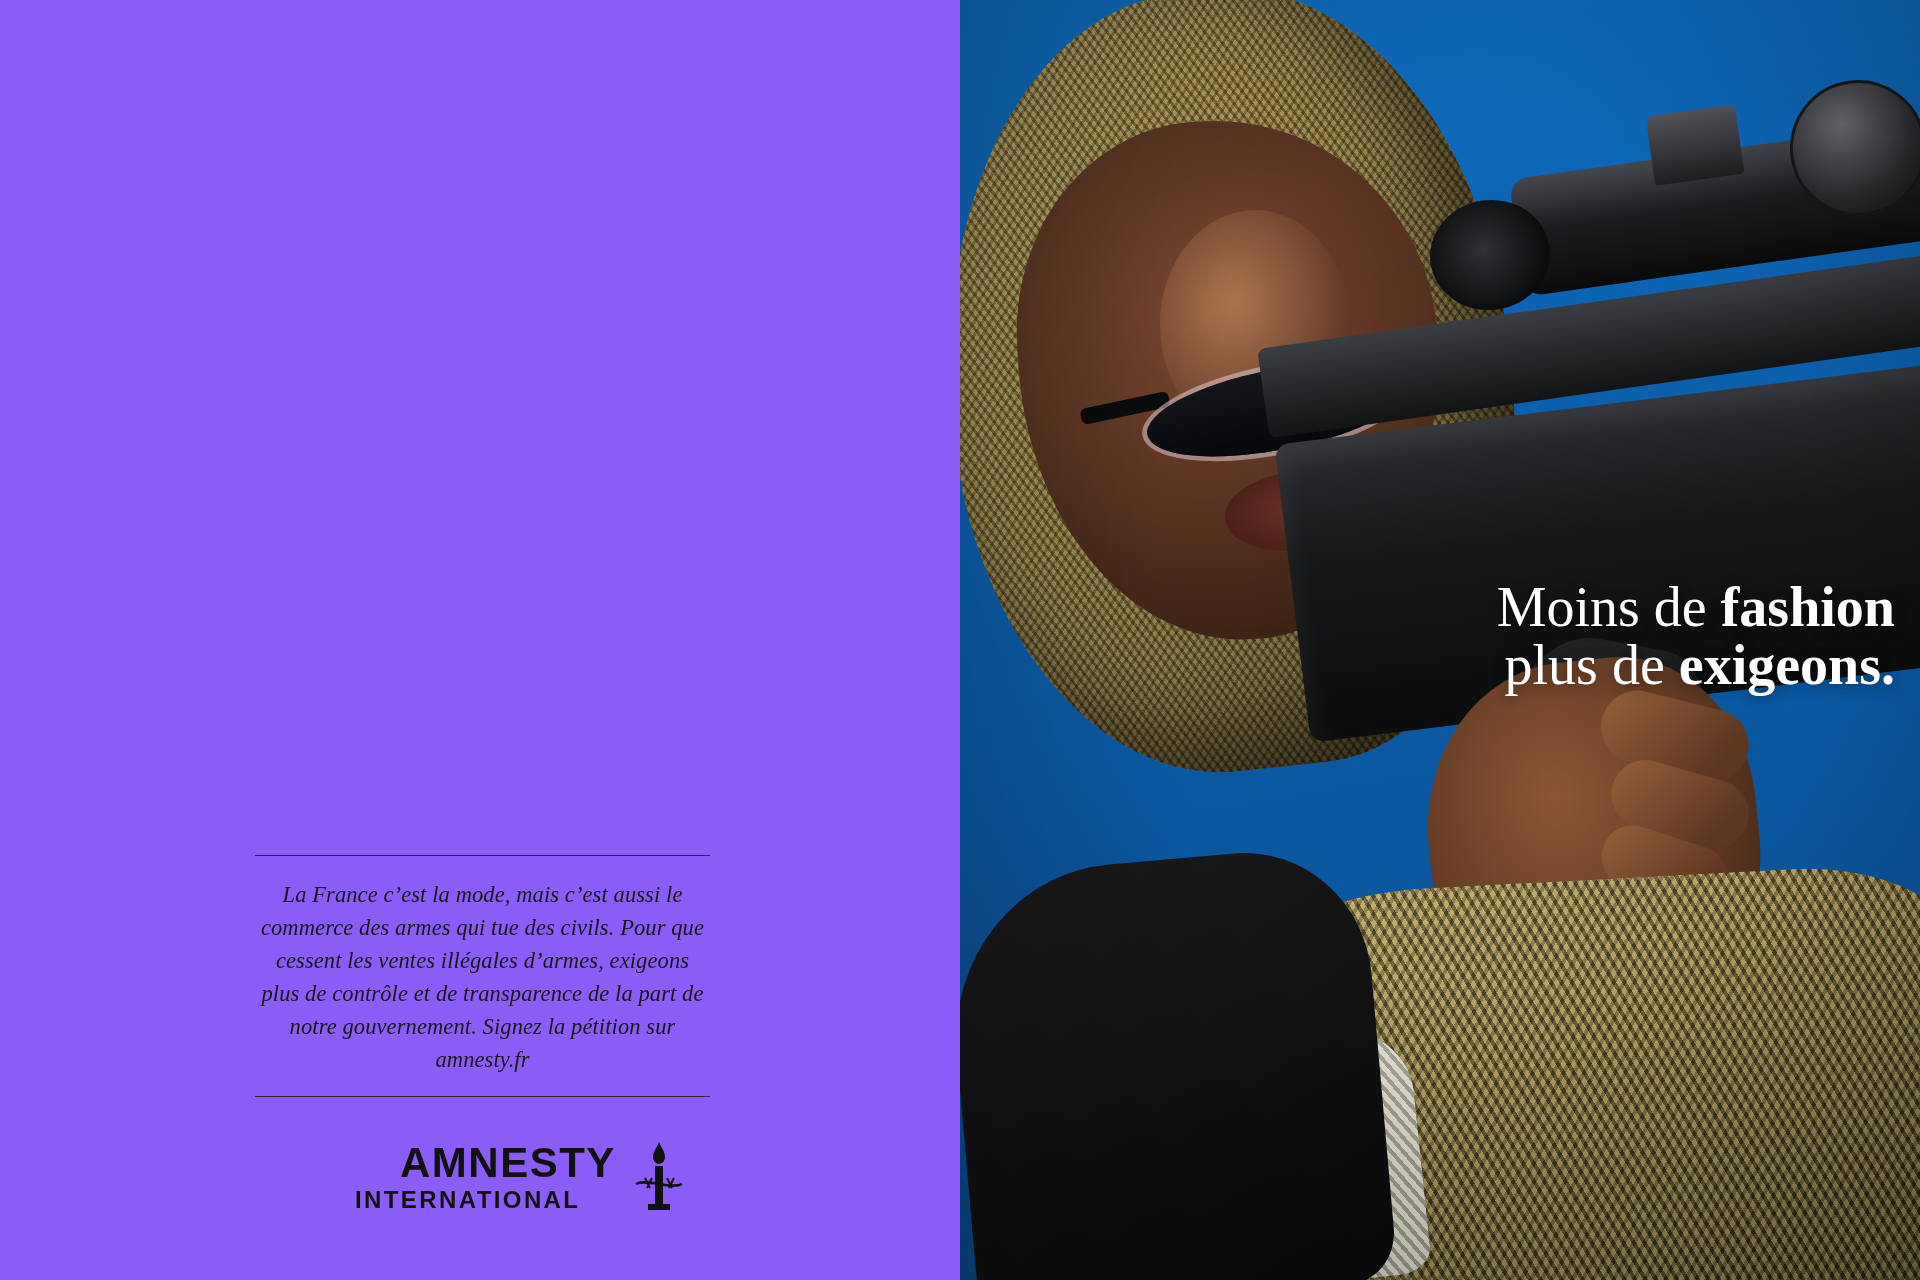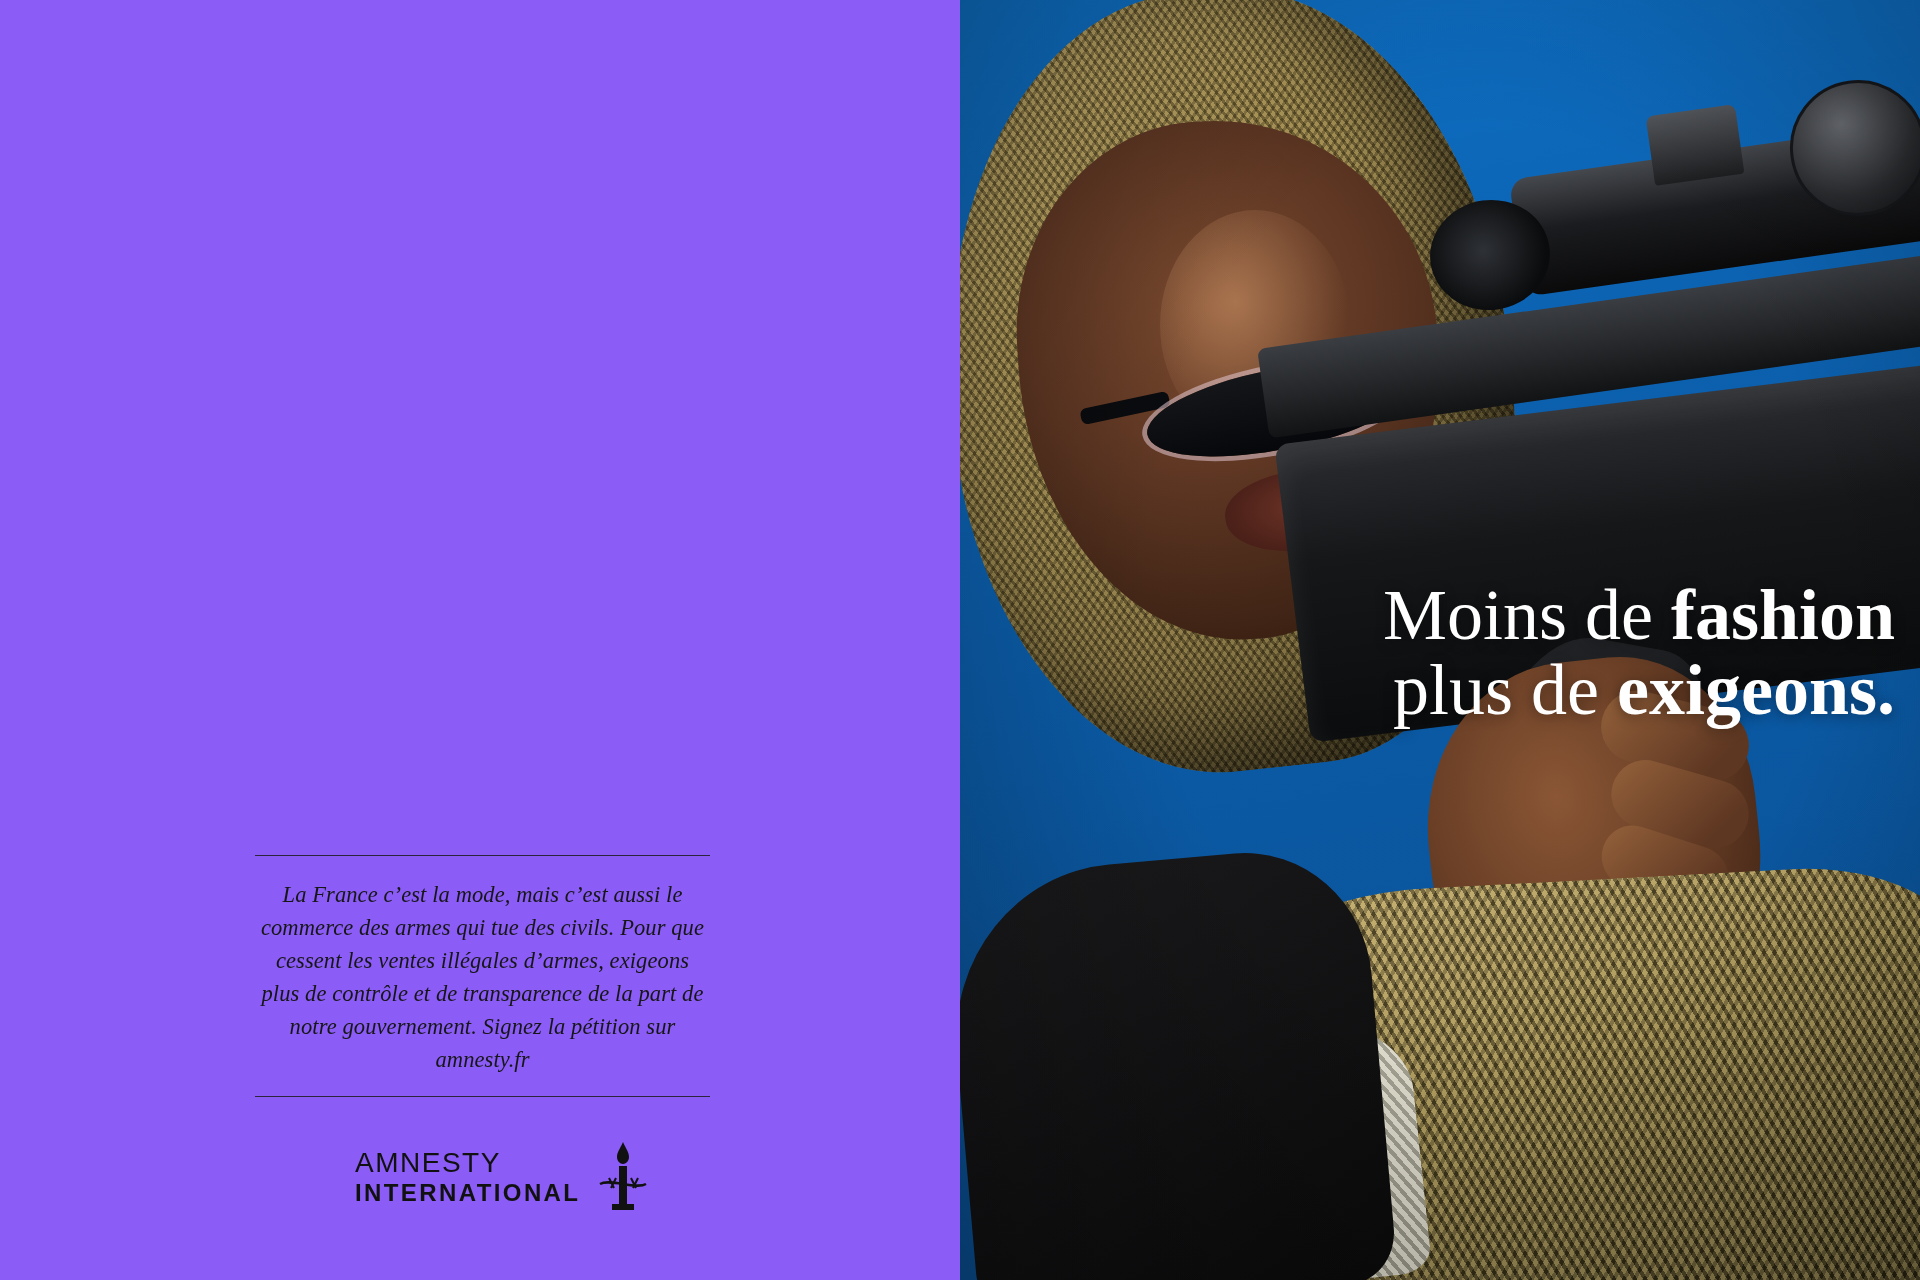--- a/index.html
+++ b/index.html
@@ -66,24 +66,25 @@
   }
 
   .logo-words {
     display: flex;
     flex-direction: column;
     line-height: 1;
   }
 
   .logo-amnesty {
     font-family: "Liberation Sans", sans-serif;
-    font-weight: normal;
-    font-size: 28px;
+    font-weight: bold;
+    font-size: 42px;
     letter-spacing: 1.5px;
     color: #111111;
+    margin-left: 45px;
   }
 
   .logo-international {
     font-family: "Liberation Sans", sans-serif;
     font-weight: bold;
     font-size: 24px;
     letter-spacing: 2.4px;
     color: #111111;
     margin-top: 4px;
   }
@@ -327,21 +328,21 @@
   }
 
   
   .headline {
     position: absolute;
     left: 1085px;
     top: 578px;
     width: 810px;
     color: #ffffff;
     font-family: "Liberation Serif", serif;
-    font-size: 72px;
+    font-size: 56px;
     line-height: 1.04;
     text-align: right;
     text-shadow: 0 2px 14px rgba(0,0,0,0.45);
     z-index: 5;
   }
   .headline .line { display: block; white-space: nowrap; }
   .headline .light { font-weight: normal; }
   .headline .bold { font-weight: bold; }
 </style>
 </head>

